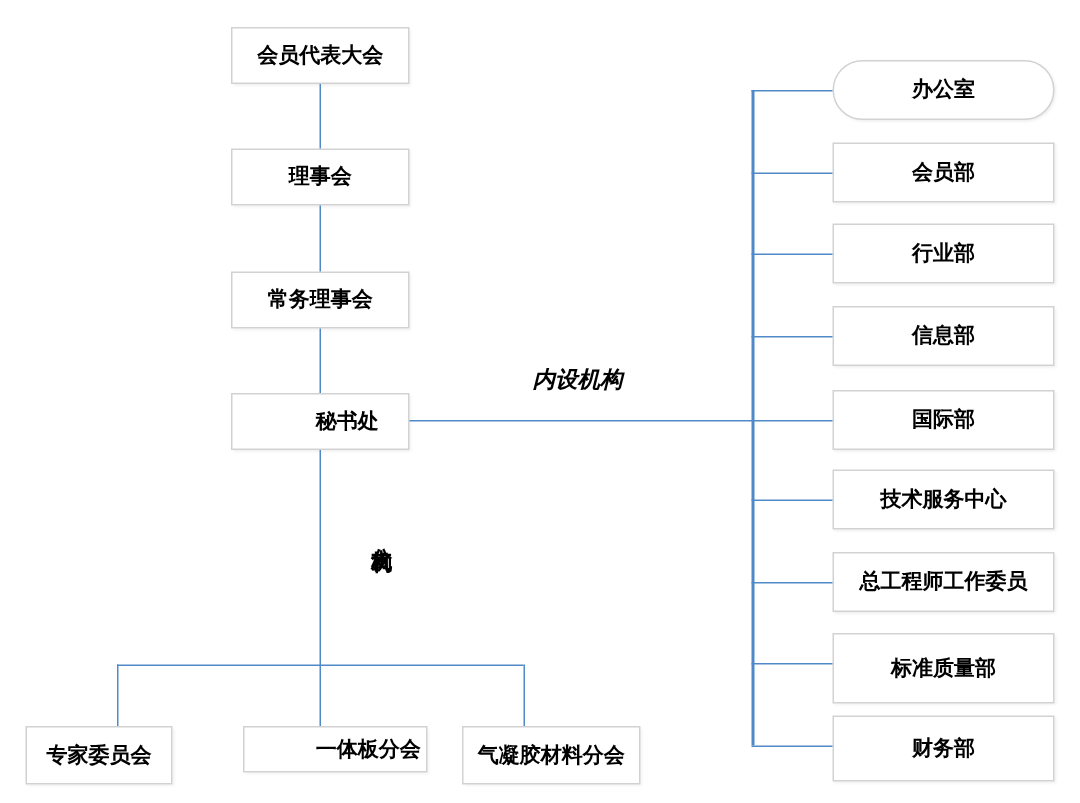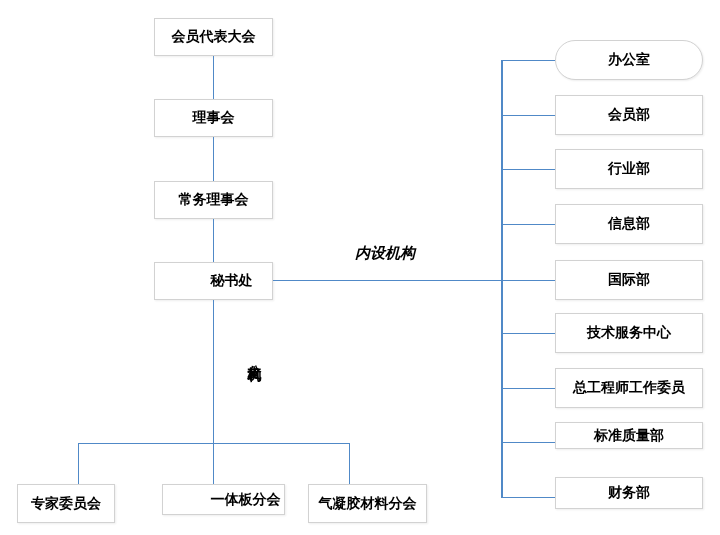--- a/index.html
+++ b/index.html
@@ -57,22 +57,22 @@
   .m2 { left: 154px; top: 181px; width: 119px; height: 38px; }
   .m3 { left: 154px; top: 262px; width: 119px; height: 38px; padding-left: 36px; }
   
   .d0 { left: 555px; top: 40px;  width: 148px; height: 40px; border-radius: 20px; }
   .d1 { left: 555px; top: 95px;  width: 148px; height: 40px; }
   .d2 { left: 555px; top: 149px; width: 148px; height: 40px; }
   .d3 { left: 555px; top: 204px; width: 148px; height: 40px; }
   .d4 { left: 555px; top: 260px; width: 148px; height: 40px; }
   .d5 { left: 555px; top: 313px; width: 148px; height: 40px; }
   .d6 { left: 555px; top: 368px; width: 148px; height: 40px; }
-  .d7 { left: 555px; top: 422px; width: 148px; height: 27px; text-align: center; }
-  .d8 { left: 555px; top: 477px; width: 148px; height: 32px; }
+  .d7 { left: 555px; top: 422px; width: 148px; height: 47px; text-align: center; }
+  .d8 { left: 555px; top: 477px; width: 148px; height: 44px; }
   
   .b0 { left: 17px;  top: 484px; width: 98px; height: 39px; }
   .b1 { left: 162px; top: 484px; width: 123px; height: 31px; padding-left: 44px; }
   .b2 { left: 308px; top: 484px; width: 119px; height: 39px; }
 </style>
 </head>
 <body>
 
 <div class="canvas">
 

